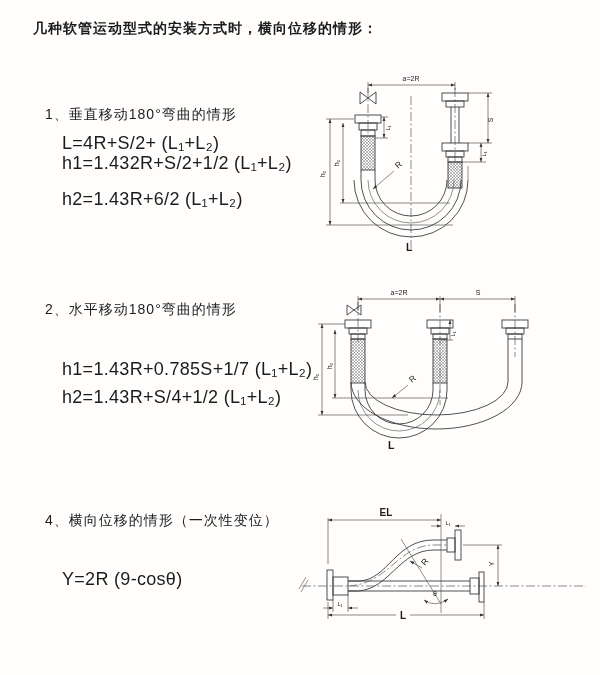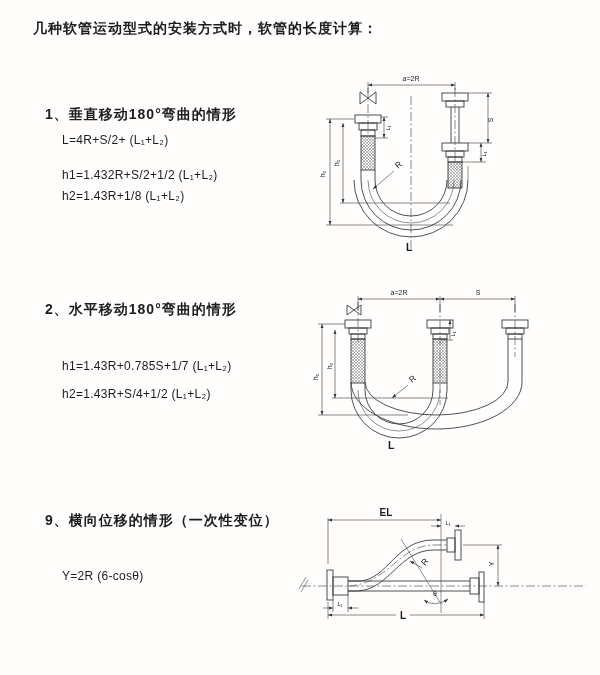--- a/index.html
+++ b/index.html
@@ -5,24 +5,24 @@
   html,body{margin:0;padding:0;background:#fff;}
   .page{
     position:relative;width:600px;height:675px;background:#fffefd;overflow:hidden;
     font-family:"Liberation Sans",sans-serif;color:#1c1c1c;
   }
   .title{
     position:absolute;left:33px;top:20px;font-size:14px;font-weight:bold;
     letter-spacing:1px;white-space:nowrap;
   }
   .sec-heading{
-    position:absolute;font-size:14px;font-weight:bold;letter-spacing:1px;white-space:nowrap;
+    position:absolute;font-size:14px;font-weight:normal;letter-spacing:1px;white-space:nowrap;
   }
   .formula{
-    position:absolute;left:62px;font-size:12px;letter-spacing:.3px;white-space:nowrap;
+    position:absolute;left:62px;font-size:18px;letter-spacing:.3px;white-space:nowrap;
     font-weight:500;
   }
   .diag{position:absolute;}
   svg text{font-family:"Liberation Sans",sans-serif;fill:#1c1c1c;}
   .geo{stroke:#3d3d3d;stroke-width:.9;fill:none;}
   .geo-thin{stroke:#4a4a4a;stroke-width:.6;fill:none;}
   .cl{stroke:#5a5a5a;stroke-width:.7;fill:none;stroke-dasharray:9 2.5 2 2.5;}
   .dim{stroke:#3a3a3a;stroke-width:.6;fill:none;}
   .braid{fill:url(#hatch);stroke:#3d3d3d;stroke-width:.9;}
   .dimtxt{font-size:7px;}
@@ -38,26 +38,26 @@
     <defs>
       <marker id="arr" viewBox="0 0 10 10" refX="9" refY="5" markerWidth="8" markerHeight="8" orient="auto-start-reverse">
         <path d="M0,1.8 L9,5 L0,8.2 z" fill="#333"></path>
       </marker>
       <pattern id="hatch" width="3" height="3" patternUnits="userSpaceOnUse">
         <path d="M0,3 l3,-3 M0,0 l3,3" stroke="#666" stroke-width="0.45"></path>
       </pattern>
     </defs>
   </svg>
 
-  <div class="title">几种软管运动型式的安装方式时，软管的长度计算：</div>
+  <div class="title">几种软管运动型式的安装方式时，横向位移的情形：</div>
 
   <div class="sec-heading" style="left:45px;top:106px">1、垂直移动180°弯曲的情形</div>
   <div class="formula" style="top:133px">L=4R+S/2+ (L₁+L₂)</div>
-  <div class="formula" style="top:168px">h1=1.432R+S/2+1/2 (L₁+L₂)</div>
-  <div class="formula" style="top:189px">h2=1.43R+1/8 (L₁+L₂)</div>
+  <div class="formula" style="top:153px">h1=1.432R+S/2+1/2 (L₁+L₂)</div>
+  <div class="formula" style="top:189px">h2=1.43R+6/2 (L₁+L₂)</div>
 
   <svg class="diag" style="left:310px;top:68px" width="280" height="195" viewBox="0 0 280 195">
 
     <g>
       <path class="cl" d="M101,28 V183"></path>
       <path class="cl" d="M58,20 V66"></path>
       <path class="cl" d="M145,20 V94"></path>
     </g>
 
     <path class="geo" d="M50,24 L66,36 L66,24 L50,36 Z"></path>
@@ -192,22 +192,22 @@
       <path class="dim" d="M145,58 H134"></path>
       <text class="dimtxt-s" x="147" y="52" text-anchor="middle" transform="rotate(-90 147 52)">L₁</text>
     </g>
     <g>
       <path class="dim" d="M100,103 L84,116" marker-end="url(#arr)"></path>
       <text x="104" y="101" font-size="8.5" transform="rotate(-40 104 101)">R</text>
     </g>
     <text class="biglbl" x="80" y="167">L</text>
   </svg>
 
-  <div class="sec-heading" style="left:45px;top:512px">9、横向位移的情形（一次性变位）</div>
-  <div class="formula" style="top:569px">Y=2R (6-cosθ)</div>
+  <div class="sec-heading" style="left:45px;top:512px">4、横向位移的情形（一次性变位）</div>
+  <div class="formula" style="top:569px">Y=2R (9-cosθ)</div>
 
   <svg class="diag" style="left:298px;top:502px" width="292" height="140" viewBox="0 0 292 140">
     <path class="cl" d="M4,84 H288"></path>
     <path class="geo-thin" d="M3,90 L10,78 M1,87 L8,75"></path>
 
     <g>
       <rect class="geo" x="29" y="68" width="6" height="30"></rect>
       <rect class="geo" x="35" y="75" width="15" height="18"></rect>
     </g>
 

